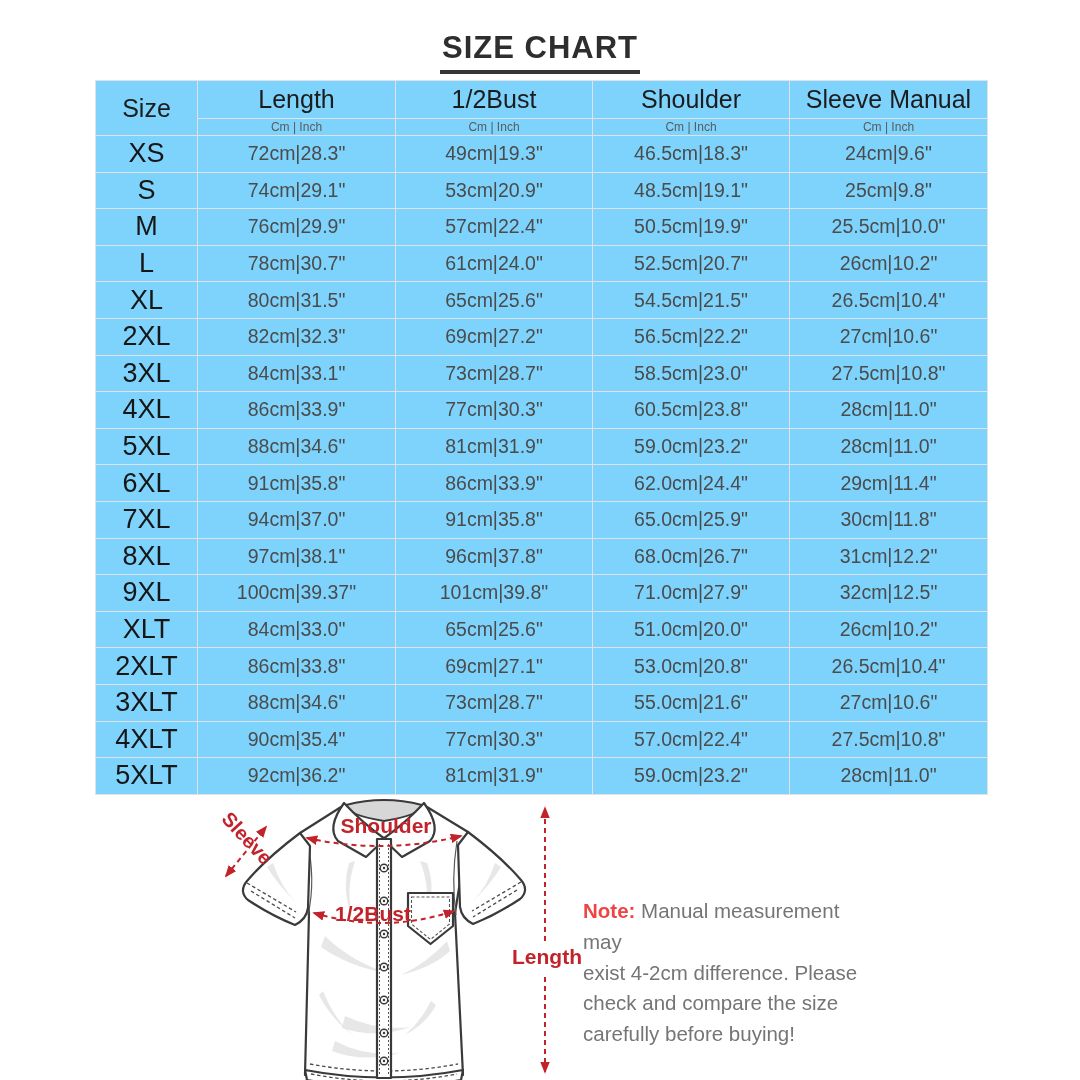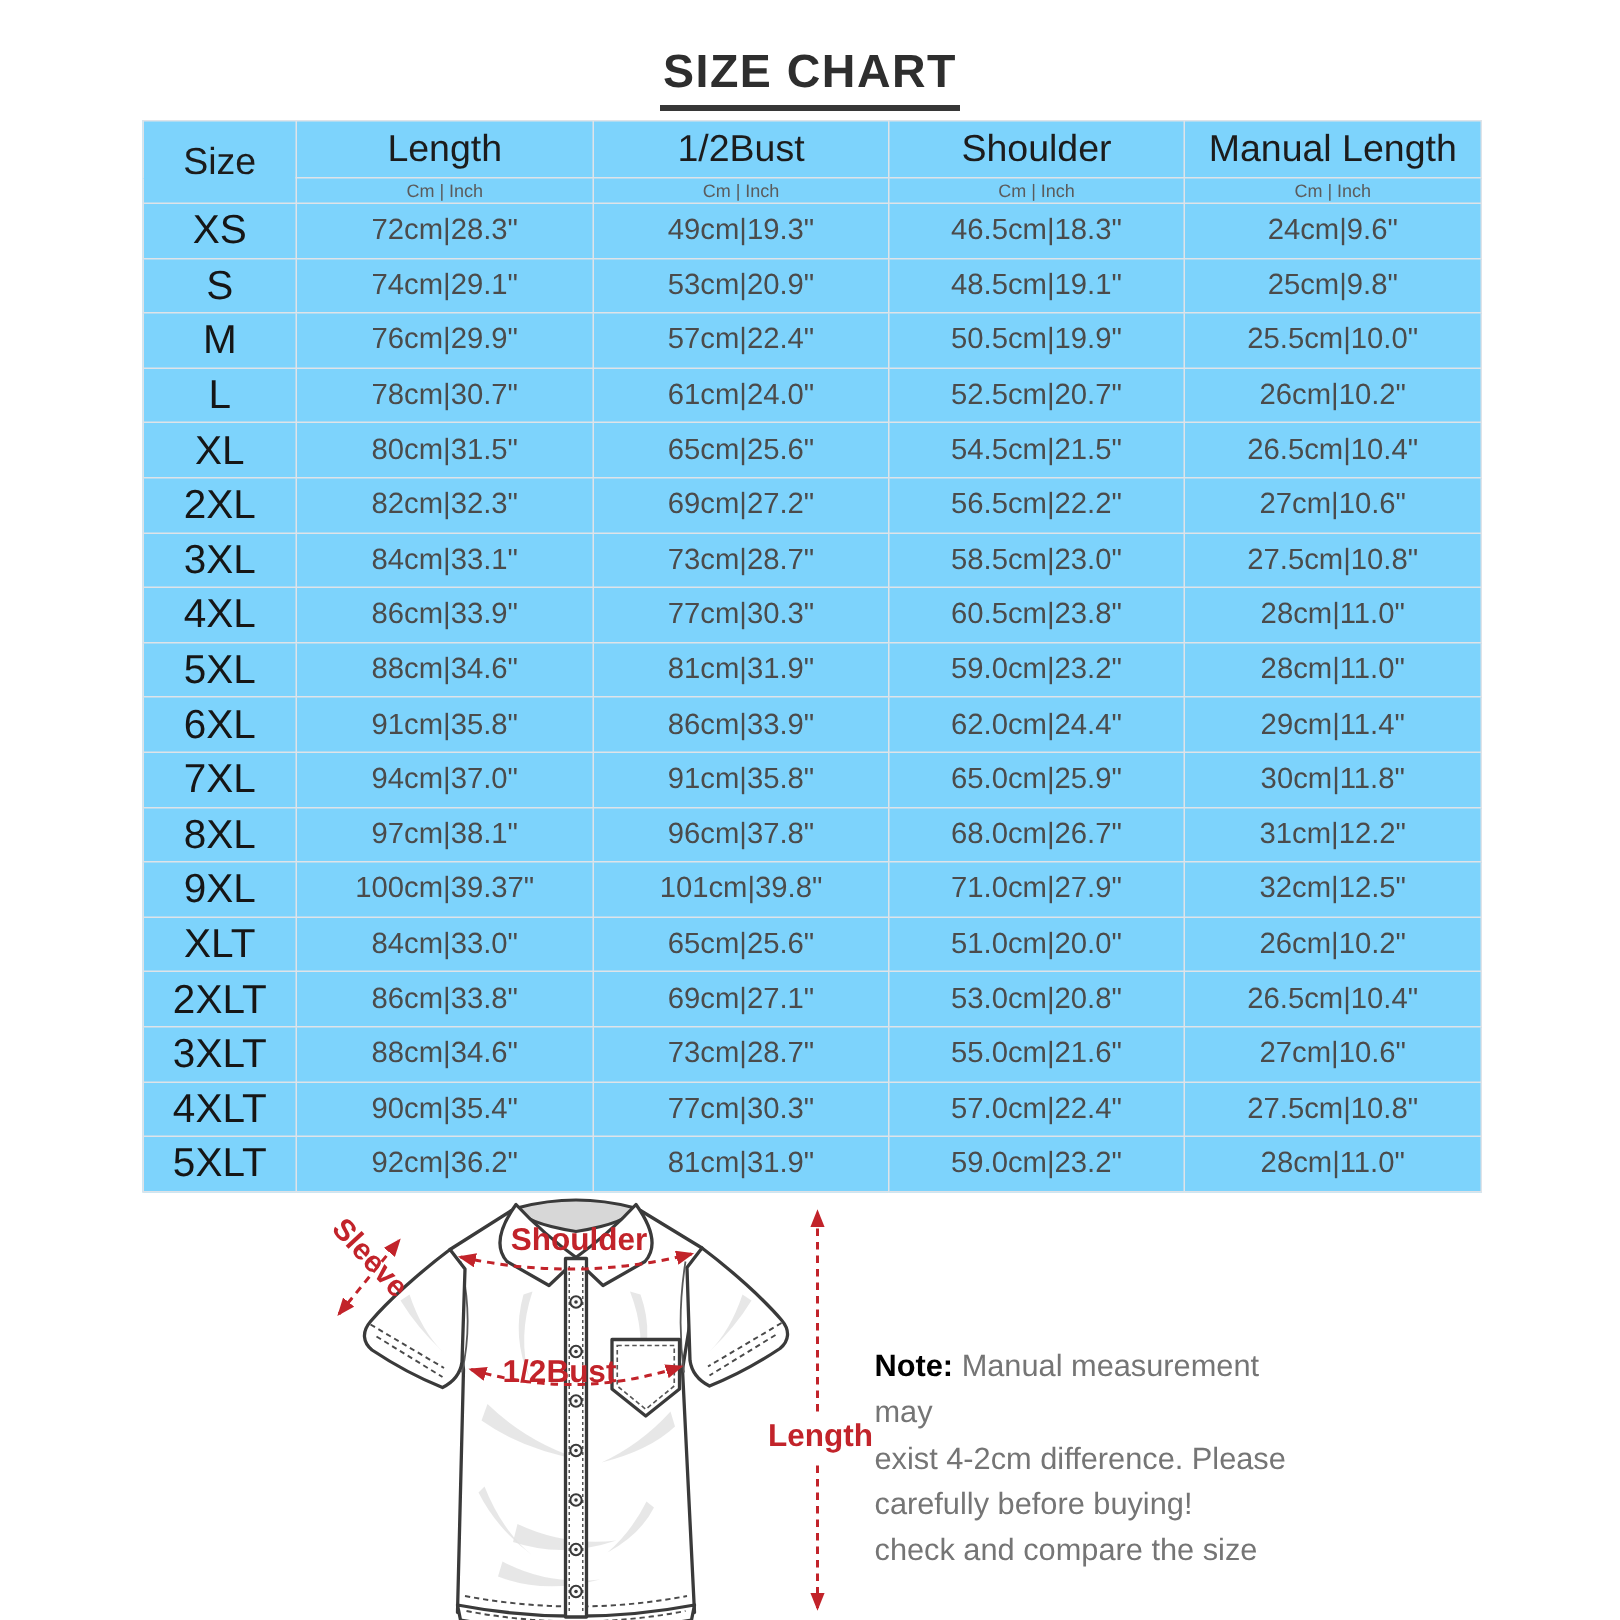--- a/index.html
+++ b/index.html
@@ -28,21 +28,21 @@
   tr.head-main th { height:37px; font-size:25px; font-weight:500; color:#1c1c1c; }
   th.size-head { font-size:24px; font-weight:500; color:#1c1c1c; }
   tr.head-units th { height:16px; font-size:12px; font-weight:400; color:#5b5b5b;text-align:center; }
   tbody td { height:35.6px; font-size:19.5px; color:#4b4b4b; }
   tbody td.size-col { font-size:27px; color:#161616; }
 
   
   #diagram { position:absolute; left:195px; top:775px; width:660px; height:305px; }
   .note-block { position:absolute; left:583px; top:880px; width:300px; }
   .note-line { font-size:20.5px; line-height:30.8px; color:#757575; }
-  .note-label { font-weight:bold; color:#000000; }
+  .note-label { font-weight:bold; color:#ef4444; }
 
   .annot-line { stroke:var(--accent); stroke-width:2; fill:none; stroke-dasharray:5 4; }
   .annot-text { fill:var(--accent); font-family:"Liberation Sans", sans-serif; font-weight:600; }
   .shirt-stroke { stroke:#3a3a3a; fill:#ffffff; stroke-width:2.2; stroke-linejoin:round; stroke-linecap:round; }
   .stitch { stroke:#4a4a4a; stroke-width:1.3; fill:none; stroke-dasharray:3.5 2.6; }
   .wrinkle { fill:#e3e3e3; stroke:none; opacity:0.85; }
 </style>
 </head>
 <body>
 
@@ -59,21 +59,21 @@
         <col style="width:197px">
       <col style="width:197px">
         <col style="width:198px">
     </colgroup>
     <thead>
       <tr class="head-main">
         <th rowspan="2" class="size-head">Size</th>
         <th>Length</th>
         <th>1/2Bust</th>
         <th>Shoulder</th>
-        <th>Manual Length</th>
+        <th>Sleeve Manual</th>
       </tr>
       <tr class="head-units">
         <th>Cm | Inch</th>
         <th>Cm | Inch</th>
         <th>Cm | Inch</th>
         <th>Cm | Inch</th>
       </tr>
     </thead>
     <tbody>
         <tr>
@@ -281,17 +281,17 @@
       <text class="annot-text" x="352" y="173" text-anchor="middle" font-size="21" font-weight="500">Length</text>
     </g>
   </svg>
 
   <div class="note-block">
     <div class="note-line">
       <span class="note-label">Note:</span>
       <span>Manual measurement may</span>
     </div>
     <div class="note-line">exist 4-2cm difference. Please</div>
+    <div class="note-line">check and compare the size</div>
     <div class="note-line">carefully before buying!</div>
-    <div class="note-line">check and compare the size</div>
   </div>
 
 </div>
 
 </body></html>

